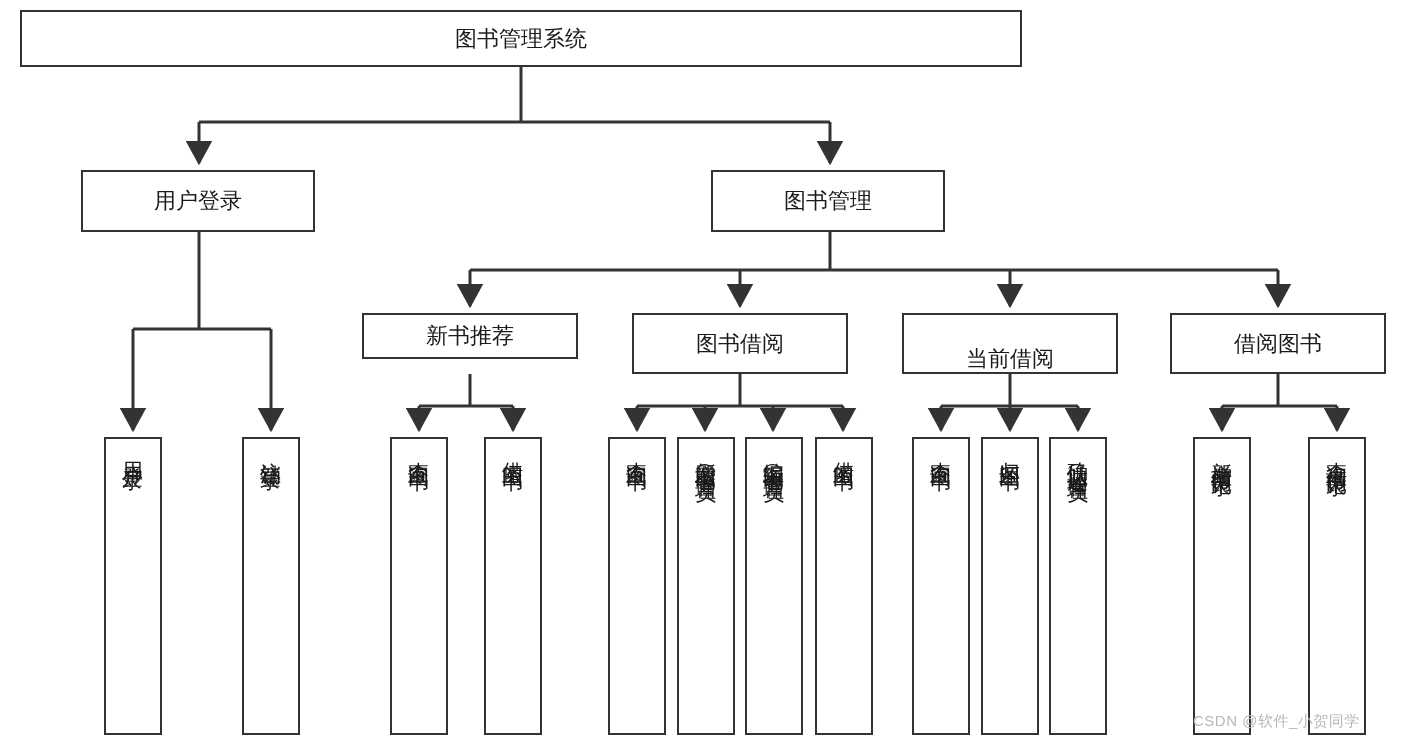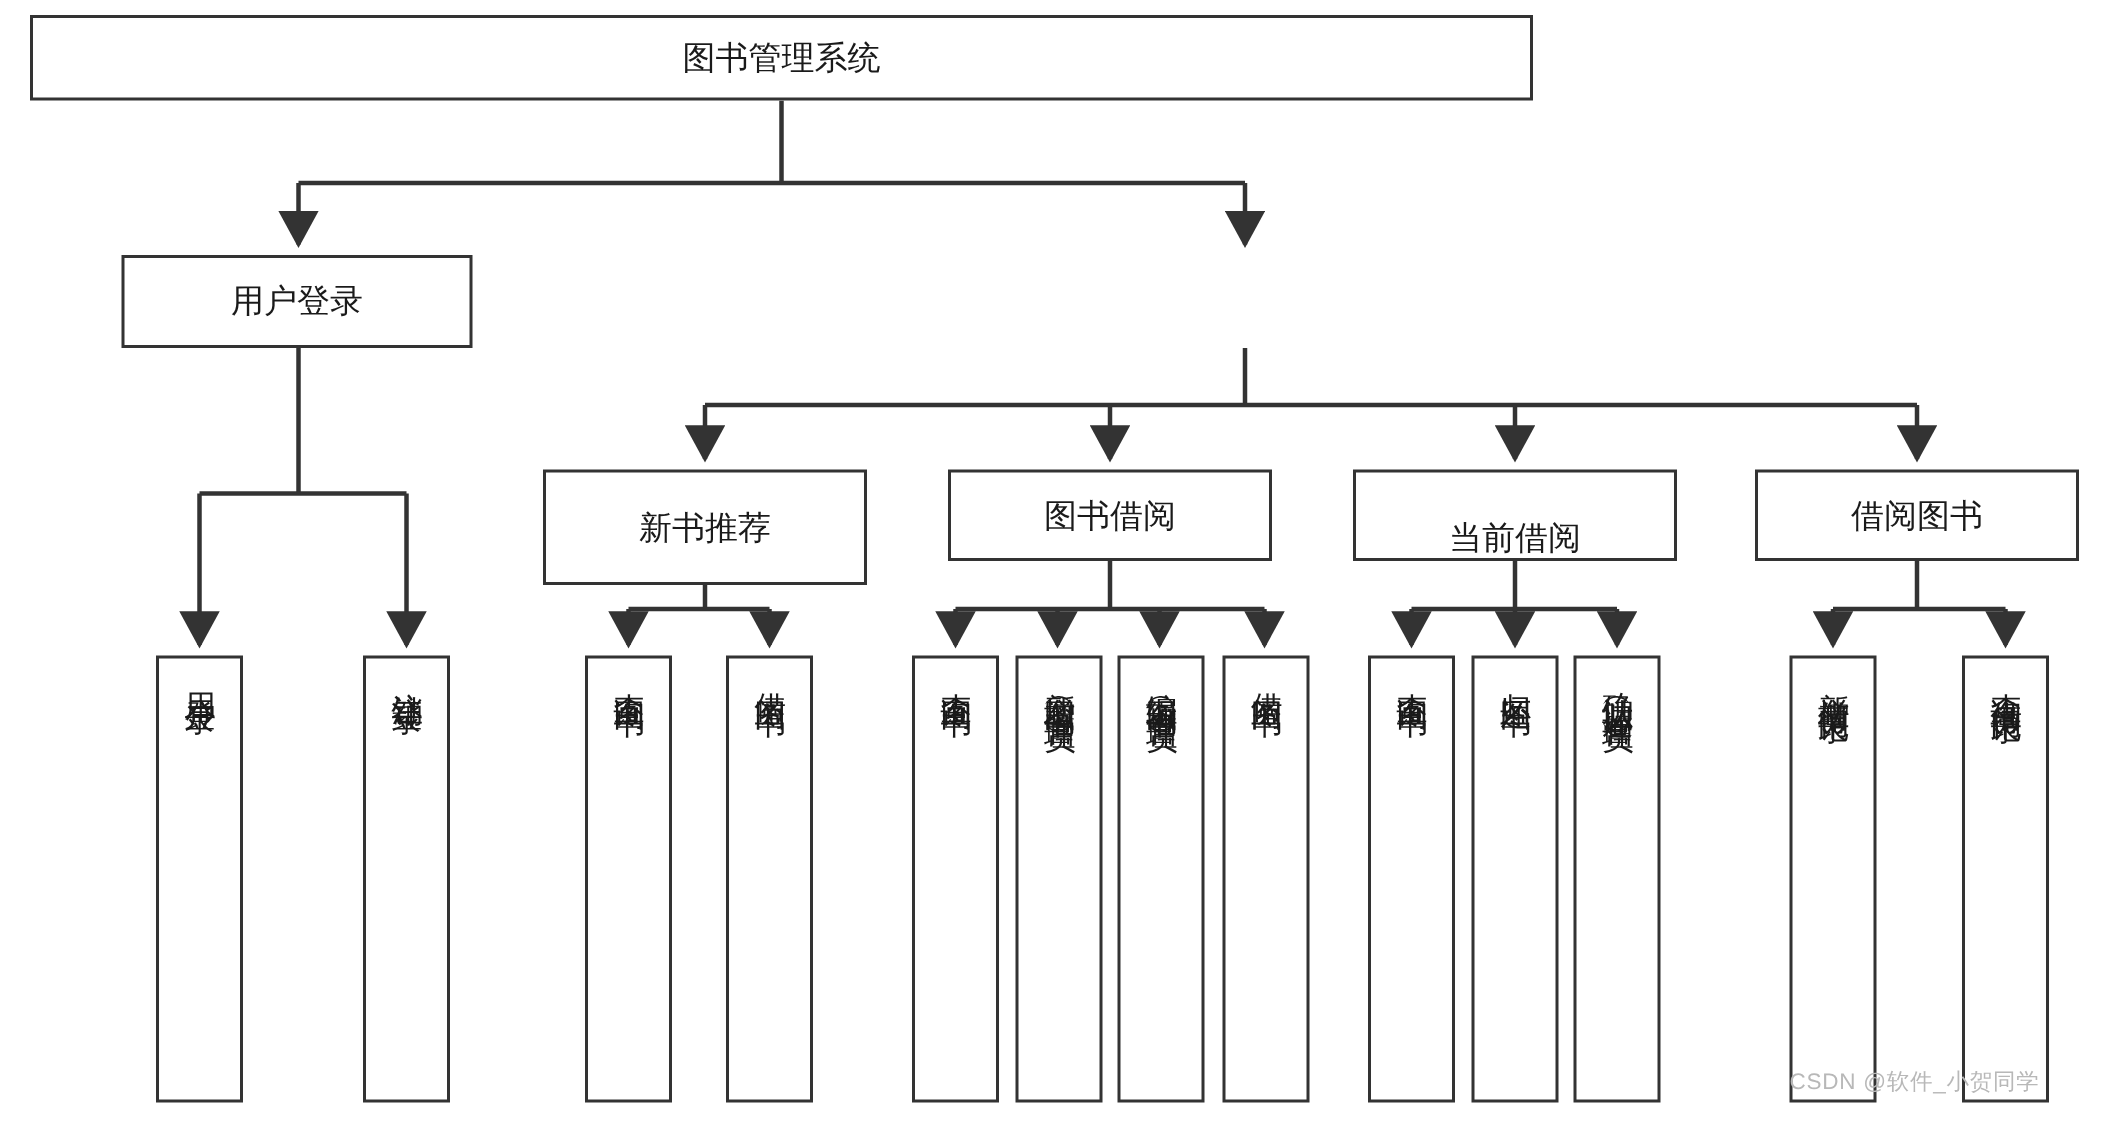--- a/index.html
+++ b/index.html
@@ -117,22 +117,25 @@
     </g>
   </svg>
 
   <div class="node horizontal" style="left:20px; top:10px; width:1002px; height:57px;">
     <span class="label">图书管理系统</span>
   </div>
 
   <div class="node horizontal" style="left:81px; top:170px; width:234px; height:62px;">
     <span class="label">用户登录</span>
   </div>
+  <div class="node horizontal" style="left:711px; top:170px; width:234px; height:62px;">
+    <span class="label">图书管理</span>
+  </div>
 
-  <div class="node horizontal" style="left:362px; top:313px; width:216px; height:77px;">
+  <div class="node horizontal" style="left:362px; top:313px; width:216px; height:46px;">
     <span class="label">新书推荐</span>
   </div>
   <div class="node horizontal" style="left:632px; top:313px; width:216px; height:61px;">
     <span class="label">图书借阅</span>
   </div>
   <div class="node horizontal" style="left:902px; top:313px; width:216px; height:61px;align-items:flex-end;">
     <span class="label">当前借阅</span>
   </div>
   <div class="node horizontal" style="left:1170px; top:313px; width:216px; height:61px;">
     <span class="label">借阅图书</span>

